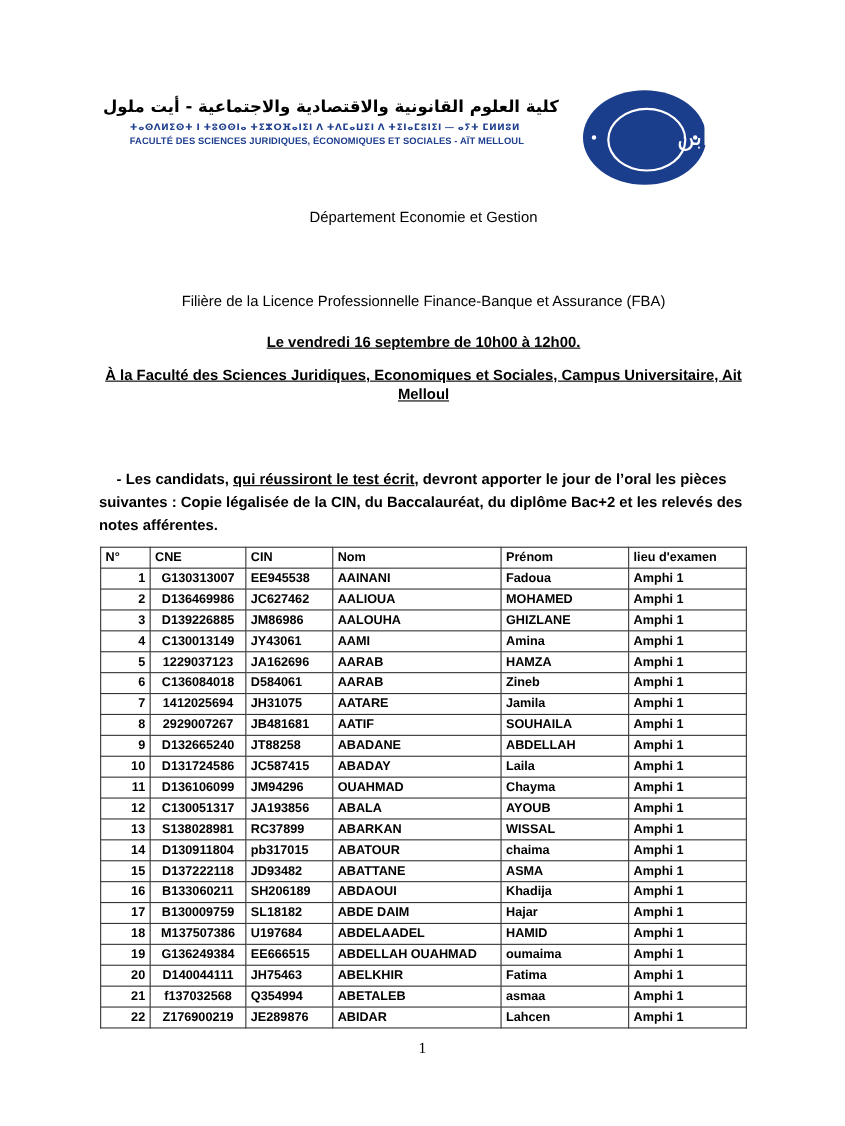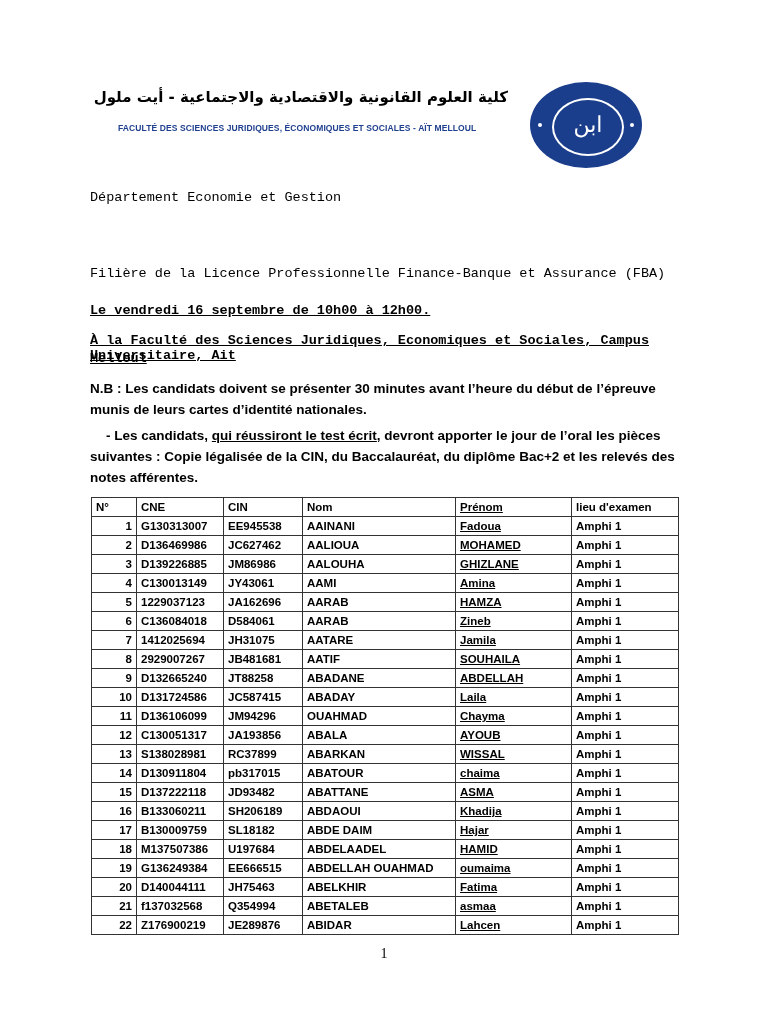--- a/index.html
+++ b/index.html
@@ -13,76 +13,74 @@
                  white-space: nowrap; direction: rtl; }
   .tifinagh-line { position: absolute; left: 0; top: 23px; width: 390px; font-size: 8px; font-weight: bold;
                    color: #1f3f8f; letter-spacing: 0.6px; white-space: nowrap; overflow: hidden; }
   .french-line { position: absolute; left: 0; top: 35px; width: 400px; font-size: 8.5px; font-weight: bold;
                  color: #1f3f8f; white-space: nowrap; letter-spacing: 0.1px; }
   .seal { position: absolute; left: 412px; top: -6px; width: 112px; height: 86px; border-radius: 50%;
           background: #1a3d8c; }
   .seal-inner { position: absolute; left: 22px; top: 16px; width: 68px; height: 54px; border-radius: 50%;
                 border: 2px solid #ffffff; }
   .seal-glyph { position: absolute; left: 0; top: 12px; width: 100%; text-align: center; color: #fff;
-                font-size: 22px; font-family: "DejaVu Serif", serif; }
+                font-size: 22px; font-family: "DejaVu Serif", serif; padding-left: 42px; }
   .seal-dot { position: absolute; width: 4px; height: 4px; border-radius: 50%; background: #fff; top: 41px; }
 
-  .center-line { position: absolute; left: 90px; width: 590px; font-size: 13.5px;
-                 font-family: Liberation Mono, monospace; }
+  .center-line { position: absolute; left: 90px; width: 590px; text-align: center; font-size: 13.5px;
+                 font-family: Liberation Sans, sans-serif; }
   .underline { text-decoration: underline; }
   .bold { font-weight: bold; }
 
   .para { position: absolute; left: 90px; width: 592px; font-size: 13.5px; line-height: 21px; }
   .para u { text-decoration: underline; }
 
   table.candidates { position: absolute; left: 91px; top: 497px; border-collapse: collapse;
                      font-size: 11.5px; }
   table.candidates th, table.candidates td { border: 1px solid #333; padding: 0 4px; height: 18px;
                      line-height: 18px; white-space: nowrap; overflow: hidden; }
   table.candidates th { font-weight: bold; text-align: left; }
   table.candidates td { font-weight: bold; }
   td.num, th.num { text-align: right; }
   th.num { text-align: left; }
   .col-n { width: 36px; }
-  .col-cne { width: 78px; }
+  .col-cne { width: 78px; text-align: center; }
   .col-cin { width: 70px; }
   .col-nom { width: 144px; }
-  .col-prenom { width: 107px; text-decoration: underline; }
+  .col-prenom { width: 107px; }
   .col-lieu { width: 98px; }
 
   .page-number { position: absolute; left: 374px; top: 946px; width: 20px; text-align: center;
                  font-family: "Liberation Serif", serif; font-size: 14px; }
 </style>
 </head>
 <body>
 
 <div class="page">
 
   <div class="header-logo">
     <div class="arabic-line">كلية العلوم القانونية والاقتصادية والاجتماعية - أيت ملول</div>
+    <div class="tifinagh-line">ⵜⴰⵙⴷⵍⵉⵙⵜ ⵏ ⵜⵓⵙⵙⵏⴰ ⵜⵉⵣⵔⴼⴰⵏⵉⵏ ⴷ ⵜⴷⵎⴰⵡⵉⵏ ⴷ ⵜⵉⵏⴰⵎⵓⵏⵉⵏ — ⴰⵢⵜ ⵎⵍⵍⵓⵍ</div>
     <div class="french-line">FACULTÉ DES SCIENCES JURIDIQUES, ÉCONOMIQUES ET SOCIALES - AÏT MELLOUL</div>
     <div class="seal">
       <div class="seal-dot" style="left:8px;"></div>
       <div class="seal-dot" style="right:8px;"></div>
       <div class="seal-inner">
         <div class="seal-glyph">ﺍﺑﻦ</div>
       </div>
     </div>
   </div>
 
   <div class="center-line" style="top:190px;">Département Economie et Gestion</div>
   <div class="center-line" style="top:218px;margin-top:48px;">Filière de la Licence Professionnelle Finance-Banque et Assurance (FBA)</div>
 
   <div class="center-line bold underline" style="top:303px;">Le vendredi 16 septembre de 10h00 à 12h00.</div>
   <div class="center-line bold underline" style="top:333px;">À la Faculté des Sciences Juridiques, Economiques et Sociales, Campus Universitaire, Ait</div>
   <div class="center-line bold underline" style="top:351px;">Melloul</div>
 
-  <div class="para bold" style="top:378px;">
-    <span>N.B : </span><span>Les candidats doivent se présenter 30 minutes avant l’heure du début de l’épreuve munis de leurs cartes d’identité nationales.</span>
-  </div>
 
   <div class="para bold" style="top:425px;">
     <span style="padding-left:16px;">-</span>
     <span>Les candidats, </span><u>qui réussiront le test écrit</u><span>, devront apporter le jour de l’oral les pièces suivantes : Copie légalisée de la CIN, du Baccalauréat, du diplôme Bac+2 et les relevés des notes afférentes.</span>
   </div>
 
   <table class="candidates">
     <thead>
       <tr>
         <th class="col-n num">N°</th>

